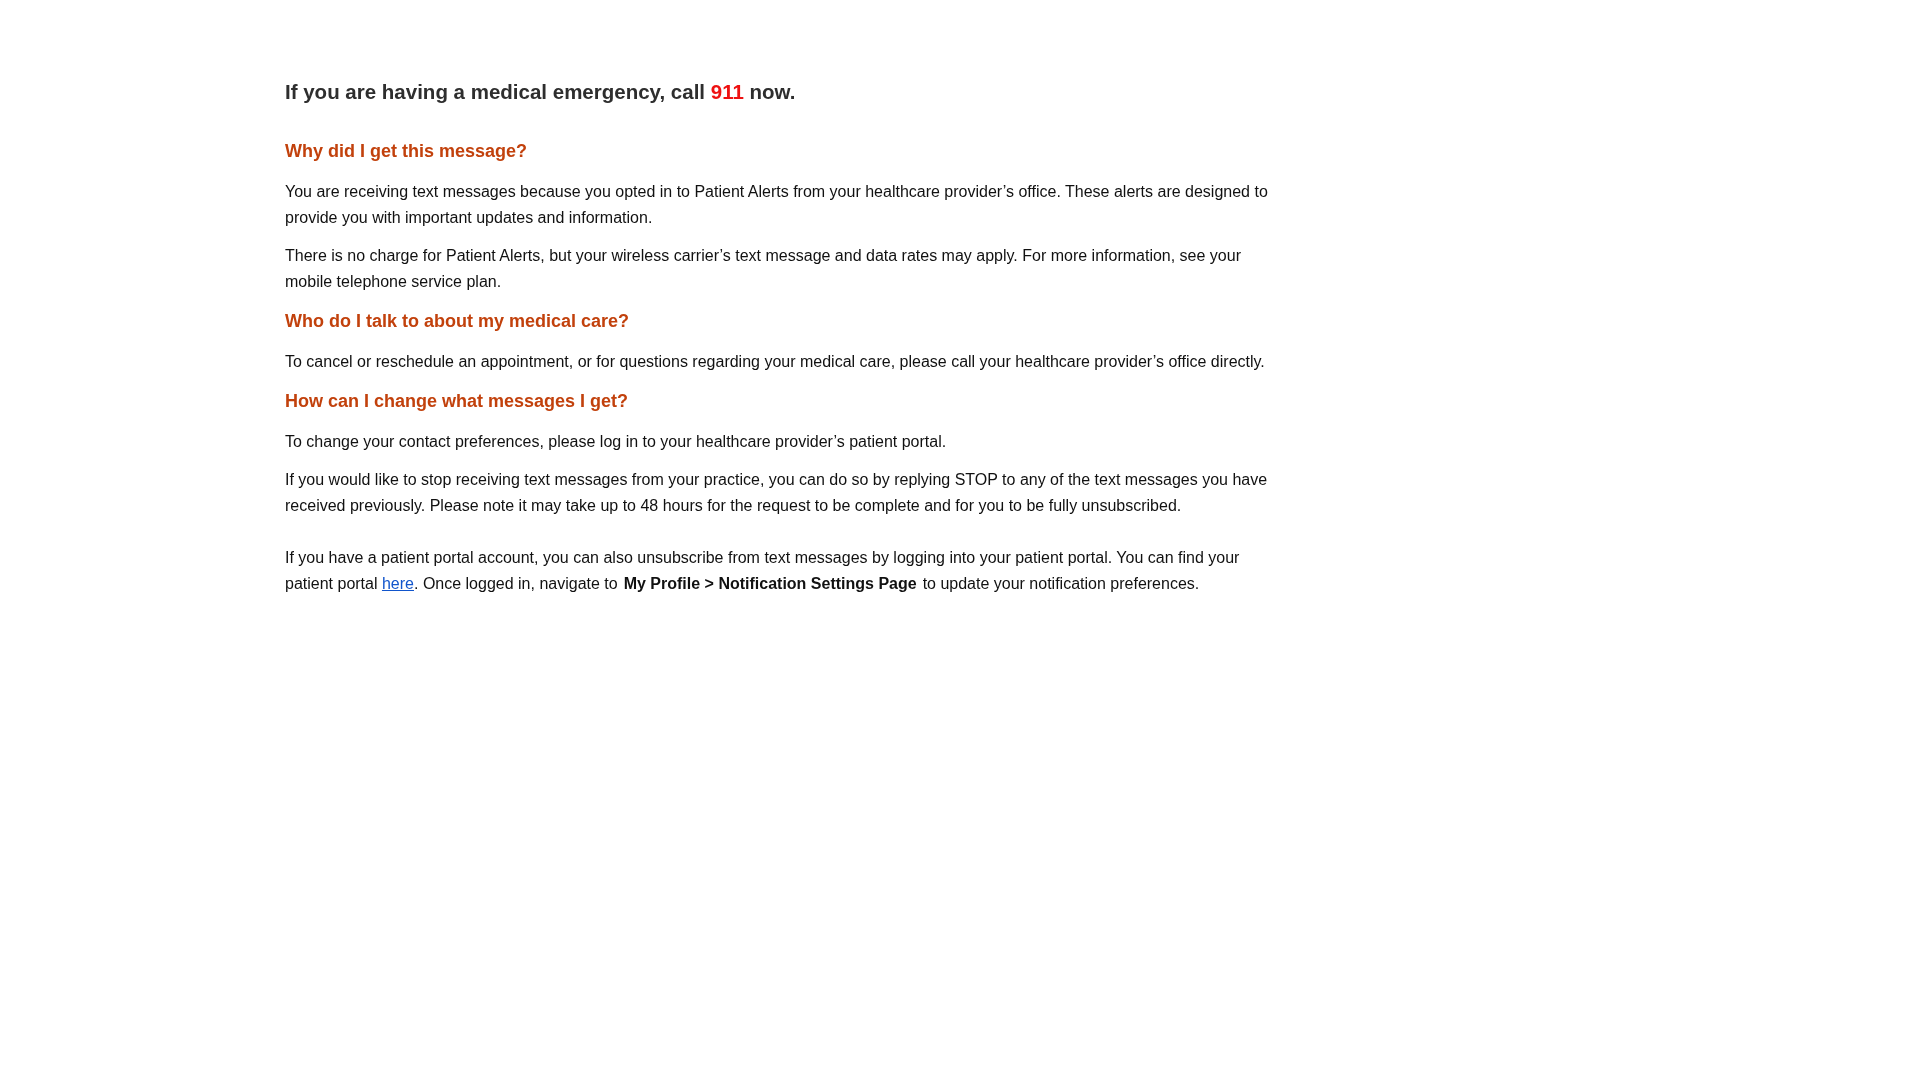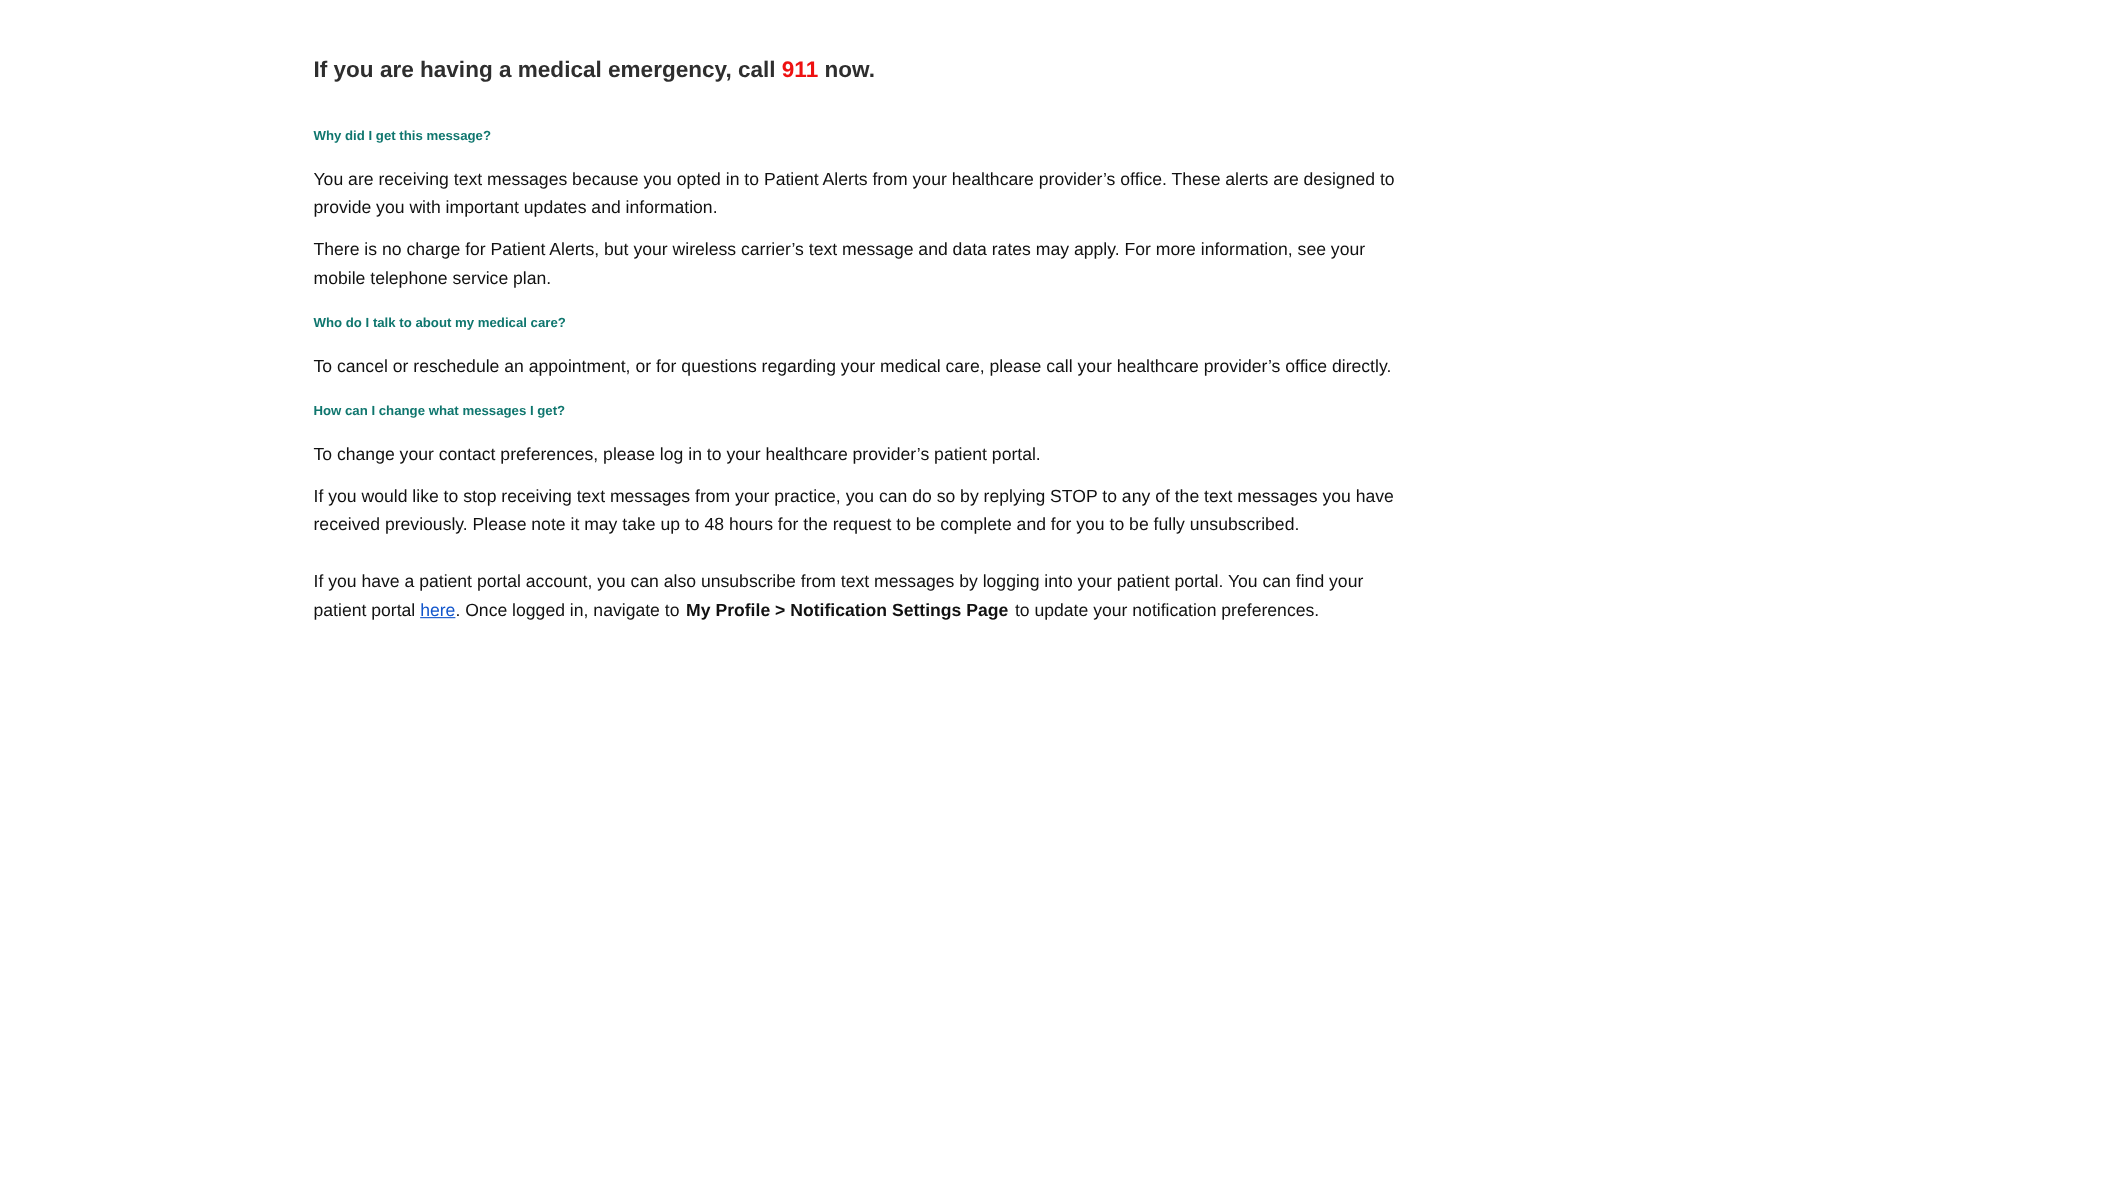--- a/index.html
+++ b/index.html
@@ -7,40 +7,41 @@
     margin: 0;
     padding: 0;
     background: #ffffff;
     font-family: "Liberation Sans", "DejaVu Sans", sans-serif;
   }
   .page {
     width: 1920px;
     height: 929px;
     background: #ffffff;
     overflow: hidden;
+    margin-top: 28px;
   }
   .content {
     margin-left: 285px;
     padding-top: 50px;
     width: 1005px;
   }
   h1.emergency {
     font-size: 20.5px;
     font-weight: bold;
     color: #2e2e2e;
     margin: 0 0 33px 0;
     line-height: 28px;
   }
   h1.emergency .num {
     color: #ee1111;
   }
   h2.question {
-    font-size: 12px;
+    font-size: 18px;
     font-weight: bold;
-    color: #0f766e;
+    color: #c2410c;
     margin: 14px 0 16px 0;
     line-height: 24px;
   }
   p.answer {
     font-size: 16px;
     color: #111111;
     margin: 0 0 12px 0;
     line-height: 26px;
   }
   p.portal-para {

